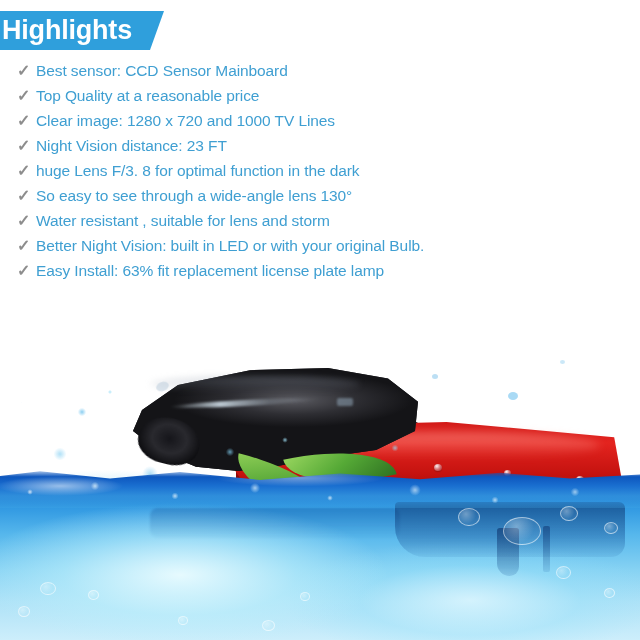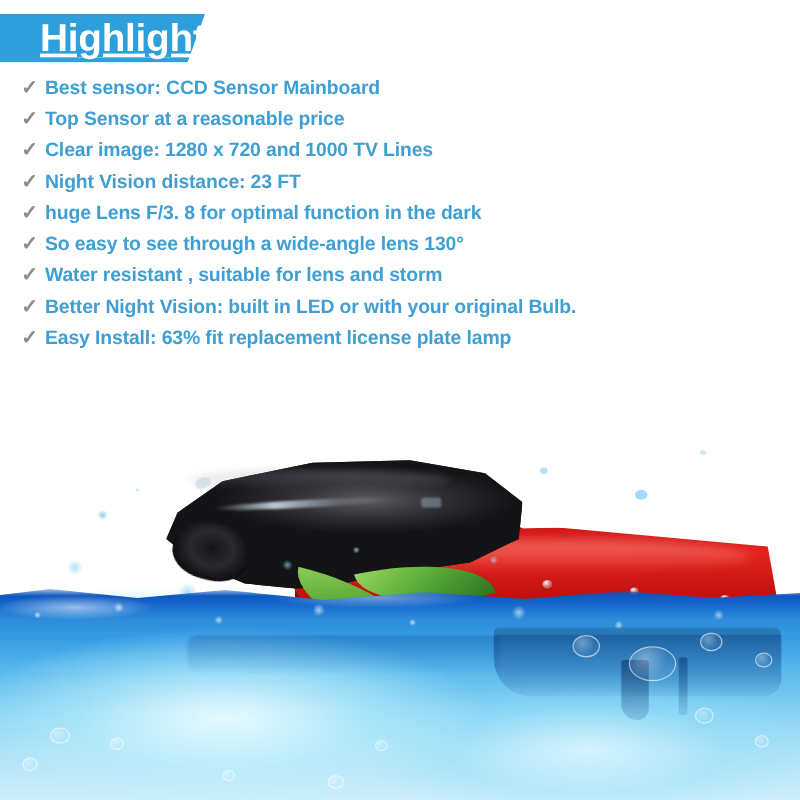--- a/index.html
+++ b/index.html
@@ -36,30 +36,29 @@
     top: 3px;
     width: 172px;
     height: 39px;
     background: rgba(120,130,140,0.30);
     -webkit-clip-path: polygon(0 0, 164px 0, 150px 100%, 0 100%);
     clip-path: polygon(0 0, 164px 0, 150px 100%, 0 100%);
     z-index: -1;
   }
   #banner-title {
     position: absolute;
-    left: 32px;
+    left: 2px;
     top: 50%;
     transform: translateY(-52%);
     color: #ffffff;
-    font-size: 31px;
+    font-size: 27px;
     font-weight: bold;
     letter-spacing: -0.2px;
     line-height: 1;
     white-space: nowrap;
-    text-decoration: underline;
   }
 
   
   #feature-list {
     position: absolute;
     left: 17px;
     top: 58px;
     width: 615px;
   }
   .feature-row {
@@ -73,21 +72,21 @@
     color: #8d8d8d;
     font-size: 16px;
     line-height: 25px;
     font-weight: bold;
     text-align: left;
   }
   .feature-text {
     flex: 1 1 auto;
     color: #3f9fd2;
     font-size: 15.5px;
-    font-weight: bold;
+    font-weight: normal;
     line-height: 25px;
     white-space: nowrap;
     letter-spacing: -0.1px;
   }
   .feature-row.continuation .check-icon {
     visibility: hidden;
   }
   .feature-row.continuation .feature-text {
     padding-left: 4px;
   }
@@ -426,21 +425,21 @@
 
 <div id="feature-list">
 
   <div class="feature-row">
     <span class="check-icon">✓</span>
     <span class="feature-text">Best sensor: CCD Sensor Mainboard</span>
   </div>
 
   <div class="feature-row">
     <span class="check-icon">✓</span>
-    <span class="feature-text">Top Sensor at a reasonable price</span>
+    <span class="feature-text">Top Quality at a reasonable price</span>
   </div>
 
   <div class="feature-row">
     <span class="check-icon">✓</span>
     <span class="feature-text">Clear image: 1280 x 720 and 1000 TV Lines</span>
   </div>
 
   <div class="feature-row">
     <span class="check-icon">✓</span>
     <span class="feature-text">Night Vision distance: 23 FT</span>

